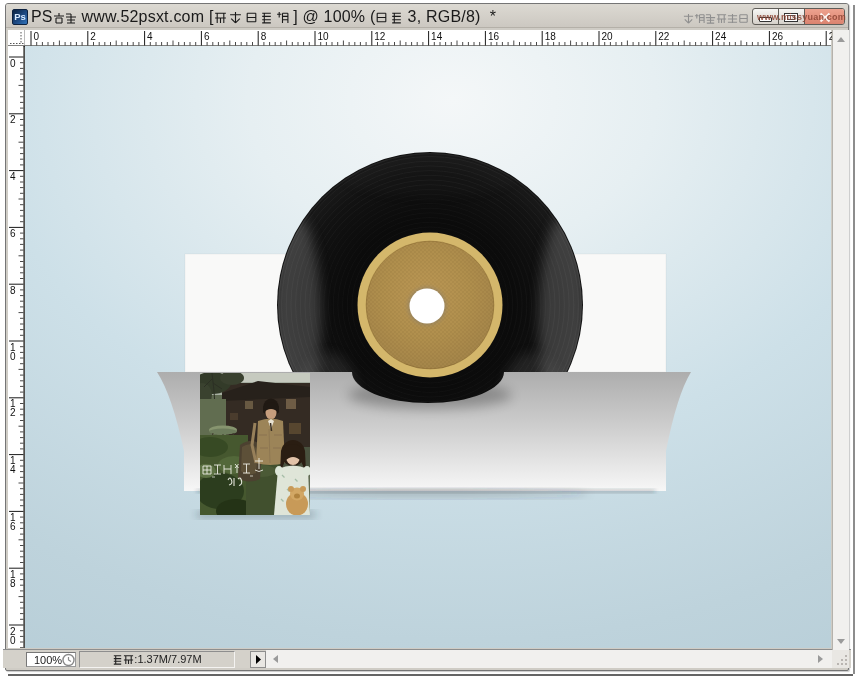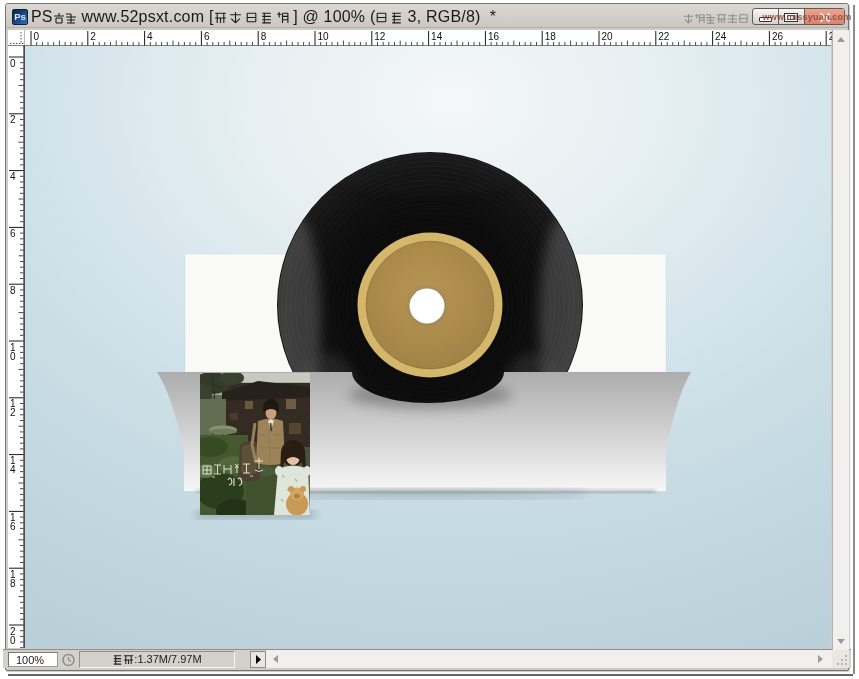--- a/index.html
+++ b/index.html
@@ -59,21 +59,21 @@
   <div class="abs" style="left:52px;top:0;width:41px;height:17px;background:linear-gradient(#eda28f,#d87f6b);"></div>
   <div class="abs" style="left:6px;top:8px;width:13px;height:5px;background:#fff;border:1px solid #333;border-radius:1px;"></div>
   <div class="abs" style="left:31px;top:4px;width:14px;height:9px;background:#fff;border:1px solid #333;"></div>
   <div class="abs" style="left:34px;top:6px;width:8px;height:5px;background:#fff;border:1px solid #555;"></div>
   <svg class="abs" style="left:65px;top:3px" width="14" height="11">
       <path d="M2.5 1.5 L11.5 9.5 M11.5 1.5 L2.5 9.5" stroke="#fff" stroke-width="2" opacity="0.9"></path>
     </svg>
 </div>
 
 <div class="abs" style="left:757px;top:12px;width:100px;font-size:9px;font-weight:bold;color:#8c4434;
-  letter-spacing:0.2px;opacity:0.85;white-space:nowrap;text-align:center;">www.missyuan.com</div>
+  letter-spacing:0.2px;opacity:0.85;white-space:nowrap;">www.missyuan.com</div>
 
 <div class="abs" style="left:8px;top:673.5px;width:845px;height:2.5px;background:rgba(62,62,62,0.8);filter:blur(0.6px);"></div>
 <div class="abs" style="left:852.5px;top:5px;width:2.5px;height:669px;background:rgba(80,80,80,0.65);filter:blur(0.6px);"></div>
 
 <svg style="position:absolute;left:8px;top:30px" width="841" height="17">
     <rect x="0" y="0" width="823" height="15.5" fill="#ffffff"></rect>
     <path d="M13 2 V14 M2 13.5 H16" stroke="#555" stroke-width="1" stroke-dasharray="1.5,1.5" fill="none"></path>
     <line x1="16.5" y1="0" x2="16.5" y2="15.5" stroke="#bbb" stroke-width="1"></line>
     <rect x="0" y="15.5" width="823" height="1.2" fill="#1a1a1a"></rect>
     <line x1="23.0" y1="1" x2="23.0" y2="15.5" stroke="#1a1a1a" stroke-width="1"></line>
@@ -515,21 +515,21 @@
   </g>
   <g stroke="#f4f4ec" stroke-width="1.1" fill="none" opacity="0.9">
     <path d="M28 107 q2 -4 3.5 0 q1.5 4 -2.5 5 M34 105 v8 M38 106 q2.5 -2.5 3.5 1.5 q1 4 -2.5 5"></path>
     <path d="M12 104 h3 M50 103 h3" stroke-width="0.8"></path>
   </g>
  </g>
 </g>
 </svg>
 
 <div class="abs" style="left:3px;top:649px;width:848px;height:19px;background:#d4d1ca;border-top:1px solid #8e8e8e;"></div>
-<div class="abs" style="left:8px;top:652px;width:50px;height:15px;background:#fff;border:1px solid #999;
+<div class="abs" style="left:26px;top:652px;width:50px;height:15px;background:#fff;border:1px solid #999;
   border-top-color:#777;border-left-color:#777;font-size:11px;color:#222;padding:1px 0 0 7px;">100%</div>
 <svg class="abs" style="left:61px;top:653px" width="15" height="14">
     <circle cx="7.5" cy="7" r="5.5" fill="none" stroke="#8a8a8a" stroke-width="1.4"></circle>
     <path d="M7.5 4 V7 L10 8.5" stroke="#8a8a8a" stroke-width="1.2" fill="none"></path>
   </svg>
 <div class="abs" style="left:79px;top:651px;width:156px;height:17px;background:#d4d1ca;
   border:1px solid #8e8e8e;border-bottom-color:#f4f3f1;border-right-color:#f4f3f1;
   font-size:11px;color:#222;text-align:center;padding-top:1px;"><svg width="11" height="11" viewBox="0 0 11 11" style="vertical-align:-2px">
       <path d="M1.8 1.8L9.2 1.8M1.8 4.6L9.2 4.6M1.8 7.3L9.2 7.3M1.8 10.1L9.2 10.1M3.7 1.8L3.7 10.1" stroke="#222" stroke-width="1.1" fill="none"></path>
     </svg><svg width="11" height="11" viewBox="0 0 11 11" style="vertical-align:-2px">

